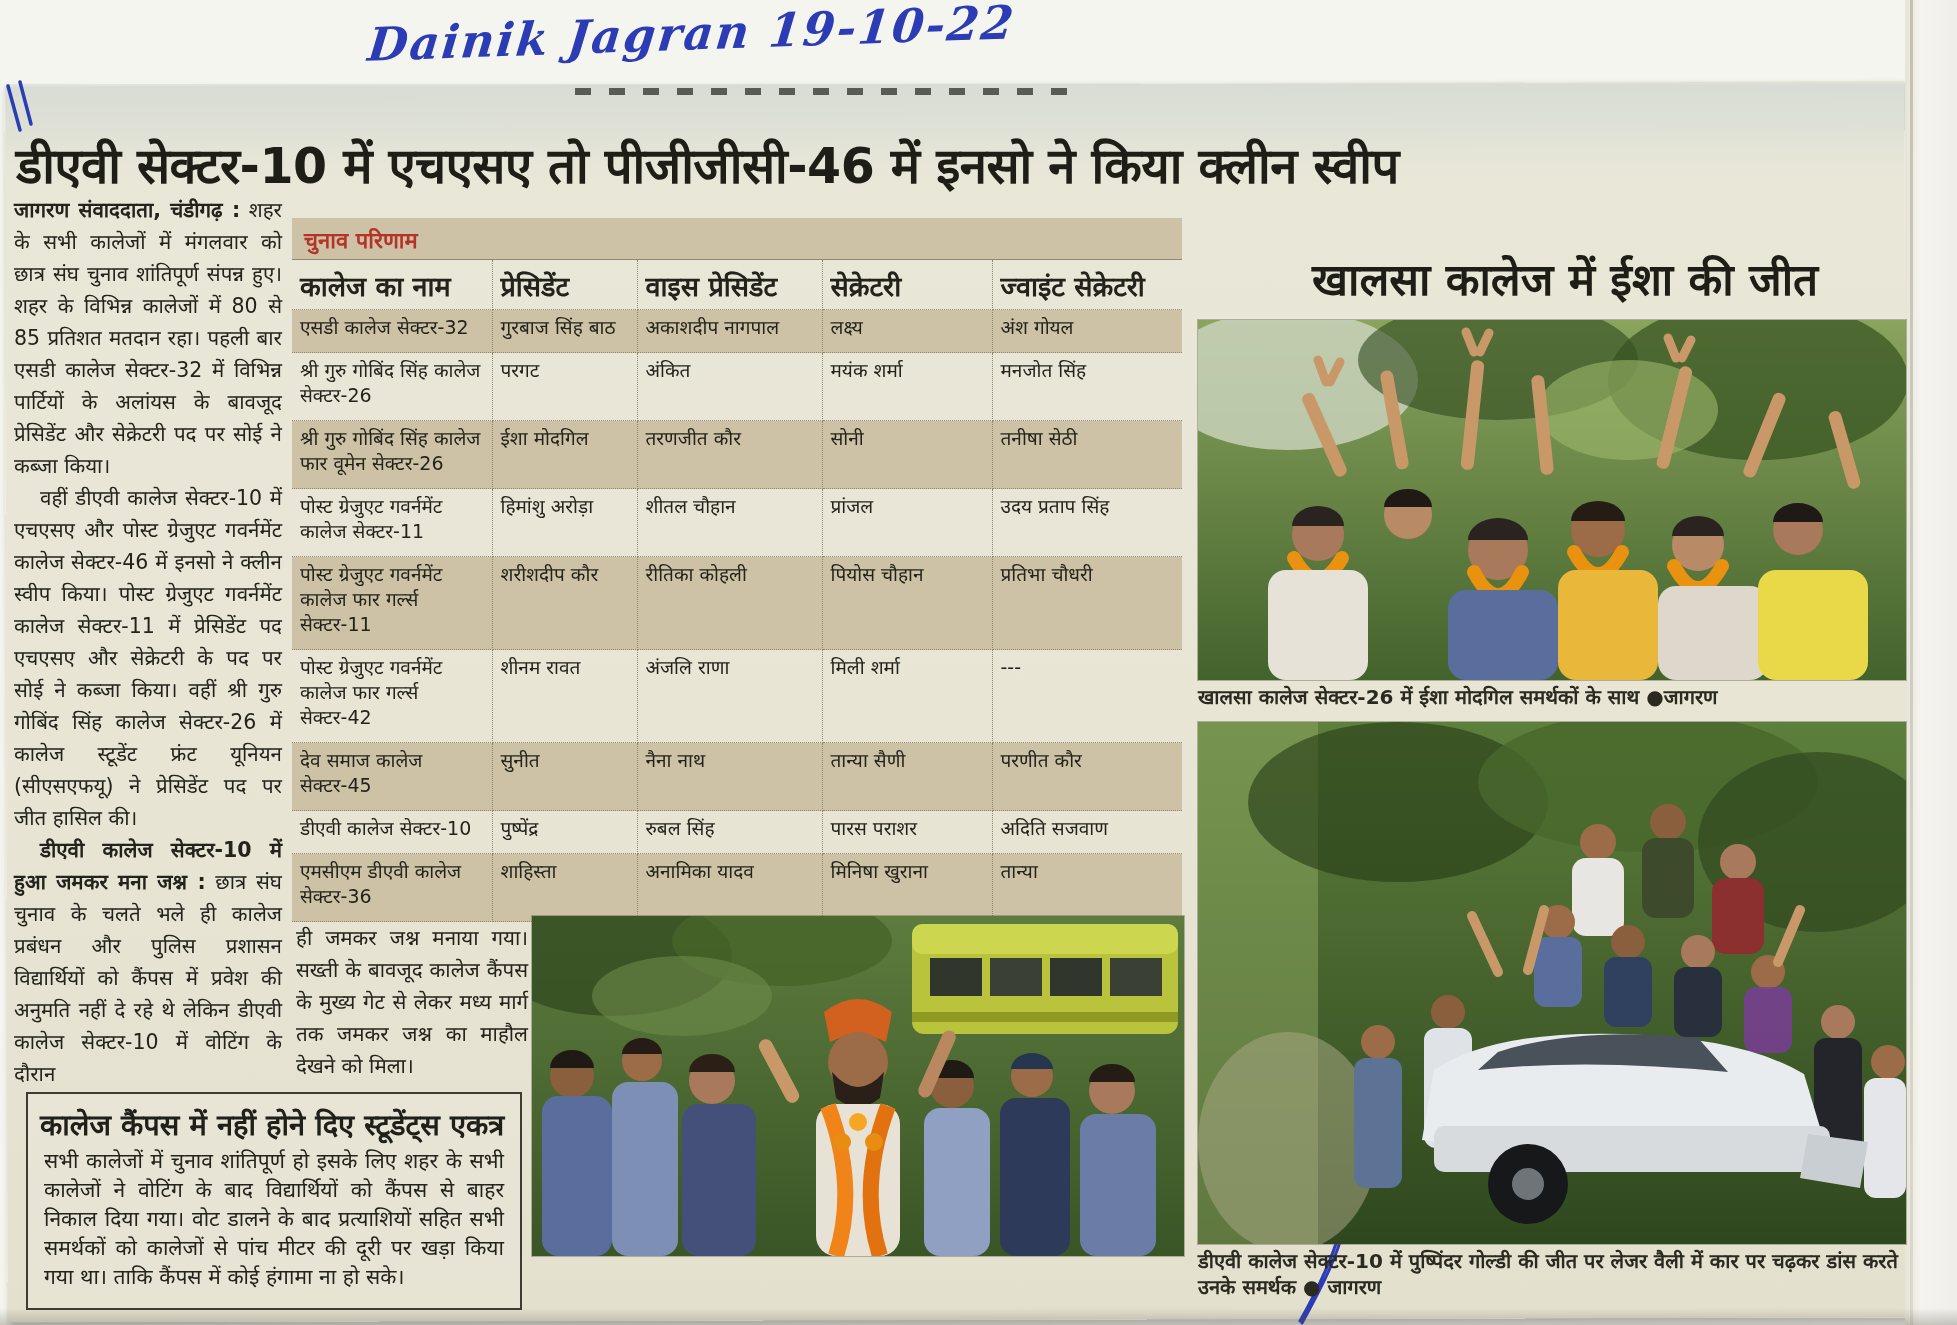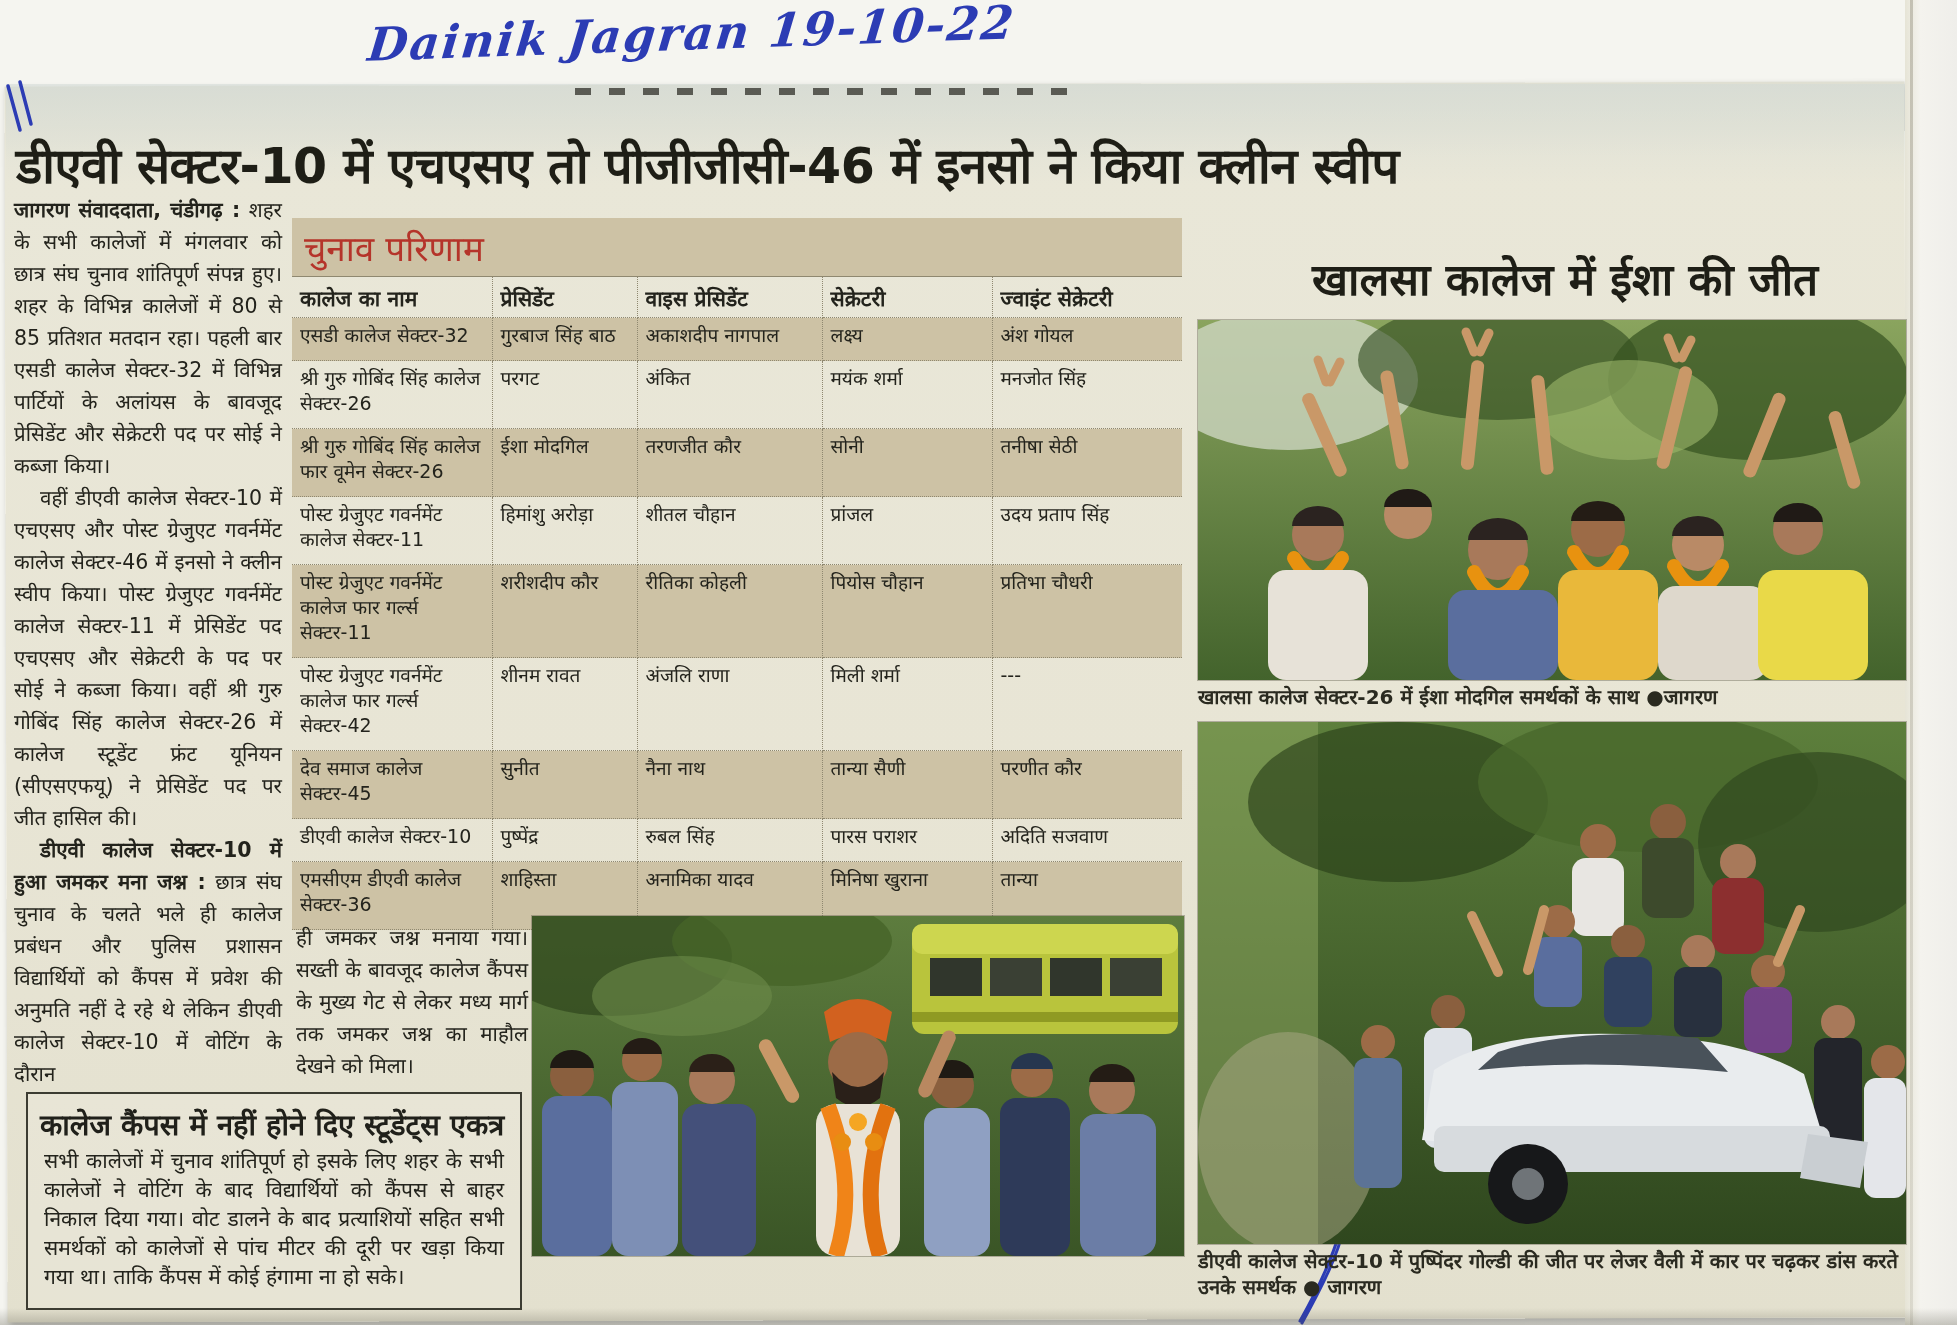--- a/index.html
+++ b/index.html
@@ -46,26 +46,26 @@
   }
   
   .left-col{position:absolute;left:14px;top:194px;width:268px;
     font-size:20.5px;line-height:32px;text-align:justify;}
   .left-col p{margin:0;}
   .left-col p+p{text-indent:26px;}
   .lead-bold{font-weight:bold;}
   
   .results-wrap{position:absolute;left:292px;top:218px;width:890px;}
   .results-title{
-    background:#cdc2a5;color:#b5342a;font-weight:normal;
-    font-size:35px;padding:6px 12px 5px;border-bottom:1px solid #8f8870;
+    background:#cdc2a5;color:#b5342a;font-weight:bold;
+    font-size:22px;padding:6px 12px 5px;border-bottom:1px solid #8f8870;
   }
   table.results{table-layout:fixed;width:890px;border-collapse:collapse;}
   table.results th{
-    text-align:left;font-size:21px;font-weight:bold;padding:7px 8px 5px;
+    text-align:left;font-size:27px;font-weight:bold;padding:7px 8px 5px;
     border-bottom:1px dotted #8f8870;border-right:1px dotted #8f8870;
   }
   table.results td{
     font-size:19px;line-height:25px;padding:5px 8px 12px;vertical-align:top;
     border-bottom:1px dotted #8f8870;border-right:1px dotted #8f8870;
   }
   table.results th:last-child,table.results td:last-child{border-right:none;}
   table.results tbody tr:nth-child(odd){background:#cdc2a5;}
   
   .mid-col{position:absolute;left:296px;top:922px;width:232px;

